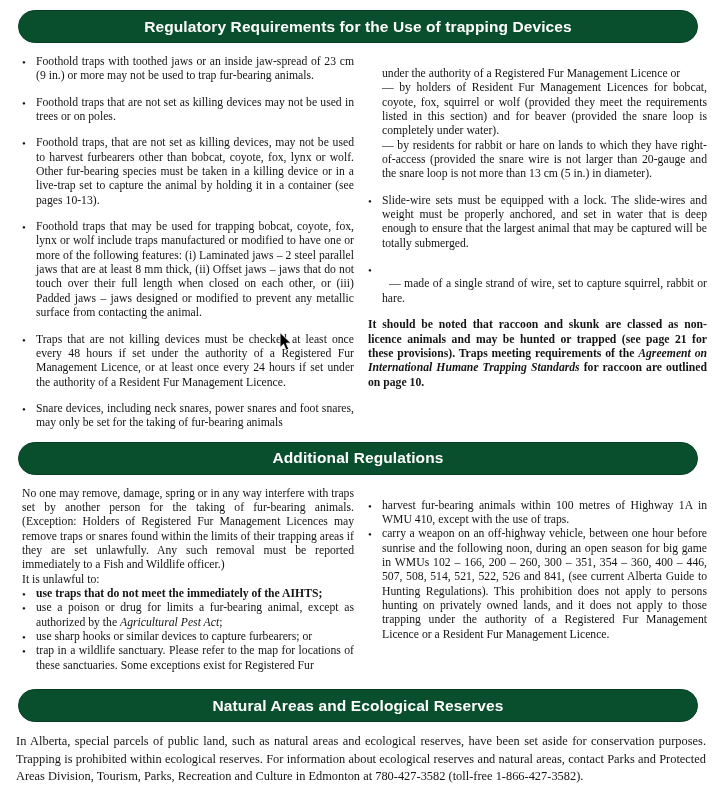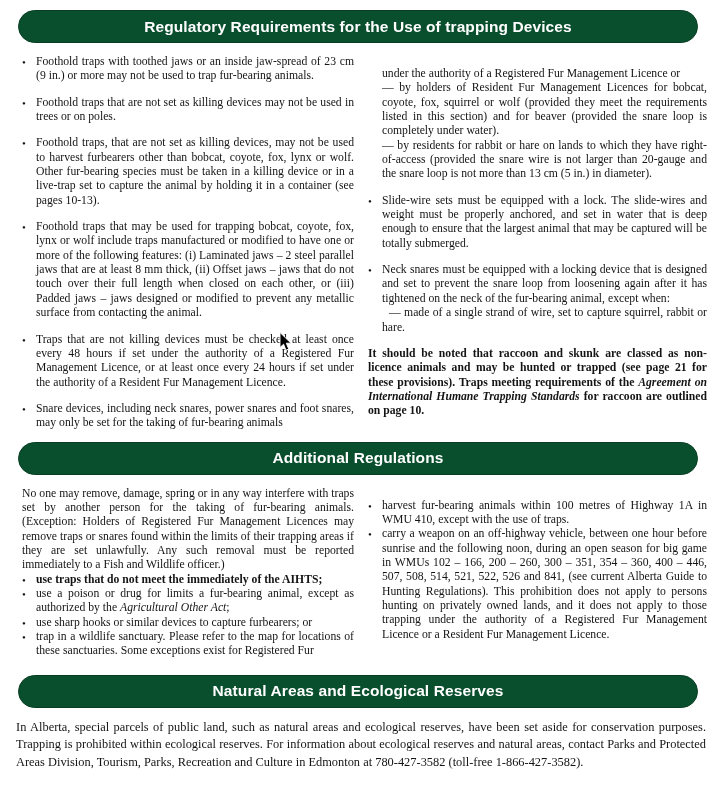--- a/index.html
+++ b/index.html
@@ -77,43 +77,46 @@
   <div class="col right">
       <div class="item cont">
         <span class="txt"><span>under the authority of a Registered Fur Management Licence or</span><br><span>— by holders of Resident Fur Management Licences for bobcat, coyote, fox, squirrel or wolf (provided they meet the requirements listed in this section) and for beaver (provided the snare loop is completely under water).</span><br><span>— by residents for rabbit or hare on lands to which they have right-of-access (provided the snare wire is not larger than 20-gauge and the snare loop is not more than 13 cm (5 in.) in diameter).</span></span>
       </div>
       <div class="item bullet">
         <span class="dot">•</span>
         <span class="txt"><span>Slide-wire sets must be equipped with a lock. The slide-wires and weight must be properly anchored, and set in water that is deep enough to ensure that the largest animal that may be captured will be totally submerged.</span></span>
       </div>
       <div class="item bullet">
         <span class="dot">•</span>
-        <span class="txt"><span>Neck snares must be equipped with a locking device that is designed and set to prevent the snare loop from loosening again after it has tightened on the neck of the fur-bearing animal, except when:</span><br><span class="indent">— made of a single strand of wire, set to capture squirrel, rabbit or hare.</span></span>
+        <span class="txt"><br><span class="indent">— made of a single strand of wire, set to capture squirrel, rabbit or hare.</span></span>
       </div>
       <div class="item para">
         <span class="txt"><span class="bold">It should be noted that raccoon and skunk are classed as non-licence animals and may be hunted or trapped (see page 21 for these provisions). Traps meeting requirements of the </span><span class="bold italic">Agreement on International Humane Trapping Standards</span><span class="bold"> for raccoon are outlined on page 10.</span></span>
       </div>
     </div>
 </div>
 
 <div class="bar" style="margin-top:11px;">
   <span>Additional Regulations</span>
 </div>
 <div class="columns sec2">
   <div class="col left">
       <div class="item para">
         <span class="txt"><span>No one may remove, damage, spring or in any way interfere with traps set by another person for the taking of fur-bearing animals. (Exception: Holders of Registered Fur Management Licences may remove traps or snares found within the limits of their trapping areas if they are set unlawfully. Any such removal must be reported immediately to a Fish and Wildlife officer.)</span></span>
       </div>
+      <div class="item para">
+        <span class="txt"><span>It is unlawful to:</span></span>
+      </div>
       <div class="item bullet">
         <span class="dot">•</span>
         <span class="txt"><span class="bold">use traps that do not meet the immediately of the AIHTS;</span></span>
       </div>
       <div class="item bullet">
         <span class="dot">•</span>
-        <span class="txt"><span>use a poison or drug for limits a fur-bearing animal, except as authorized by the </span><span class="italic">Agricultural Other Act</span><span>;</span></span>
+        <span class="txt"><span>use a poison or drug for limits a fur-bearing animal, except as authorized by the </span><span class="italic">Agricultural Pest Act</span><span>;</span></span>
       </div>
       <div class="item bullet">
         <span class="dot">•</span>
         <span class="txt"><span>use sharp hooks or similar devices to capture furbearers; or</span></span>
       </div>
       <div class="item bullet">
         <span class="dot">•</span>
         <span class="txt"><span>trap in a wildlife sanctuary. Please refer to the map for locations of these sanctuaries. Some exceptions exist for Registered Fur</span></span>
       </div>
     </div>

